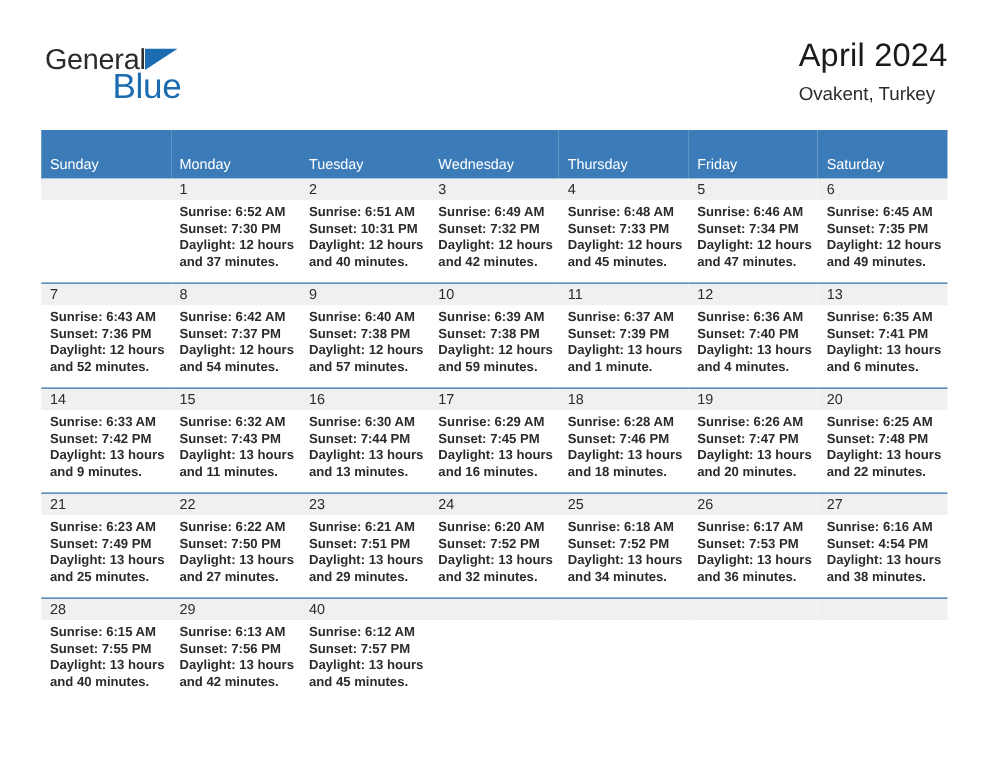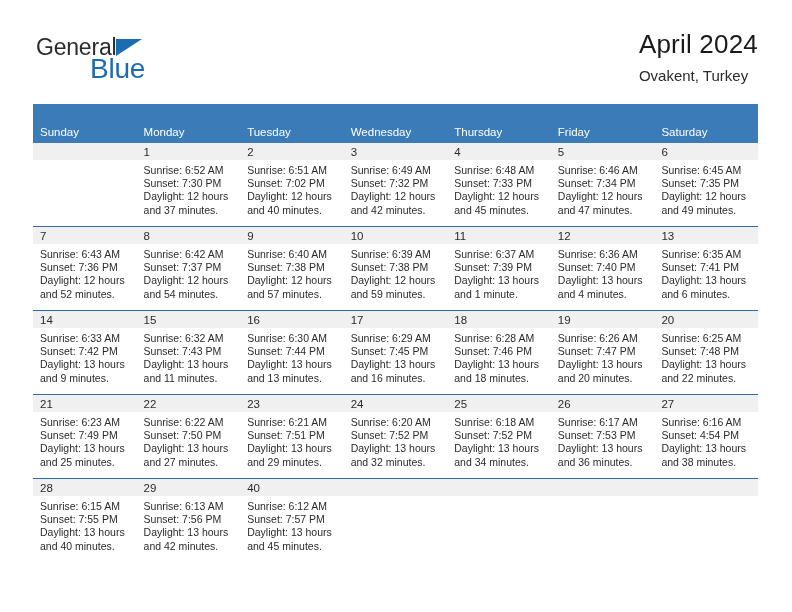--- a/index.html
+++ b/index.html
@@ -129,20 +129,21 @@
     padding: 1px 0 1px 7px;
     font-size: 11.5px;
     color: #2b2b2b;
     box-sizing: border-box;
   }
   .details {
     padding: 4px 6px 0 7px;
     font-size: 10.5px;
     line-height: 13.2px;
     color: #2b2b2b;
+    font-weight: bold;
   }
   .details div {
     white-space: nowrap;
   }
   .empty .daynum {
     background: #f0f0f0;
   }
 </style>
 </head>
 <body>
@@ -198,21 +199,21 @@
                 <div>Daylight: 12 hours</div>
                 <div>and 37 minutes.</div>
               </div>
             </div>
           </td>
           <td>
             <div class="cell">
               <div class="daynum">2</div>
               <div class="details">
                 <div>Sunrise: 6:51 AM</div>
-                <div>Sunset: 7:02 PM</div>
+                <div>Sunset: 10:31 PM</div>
                 <div>Daylight: 12 hours</div>
                 <div>and 40 minutes.</div>
               </div>
             </div>
           </td>
           <td>
             <div class="cell">
               <div class="daynum">3</div>
               <div class="details">
                 <div>Sunrise: 6:49 AM</div>

